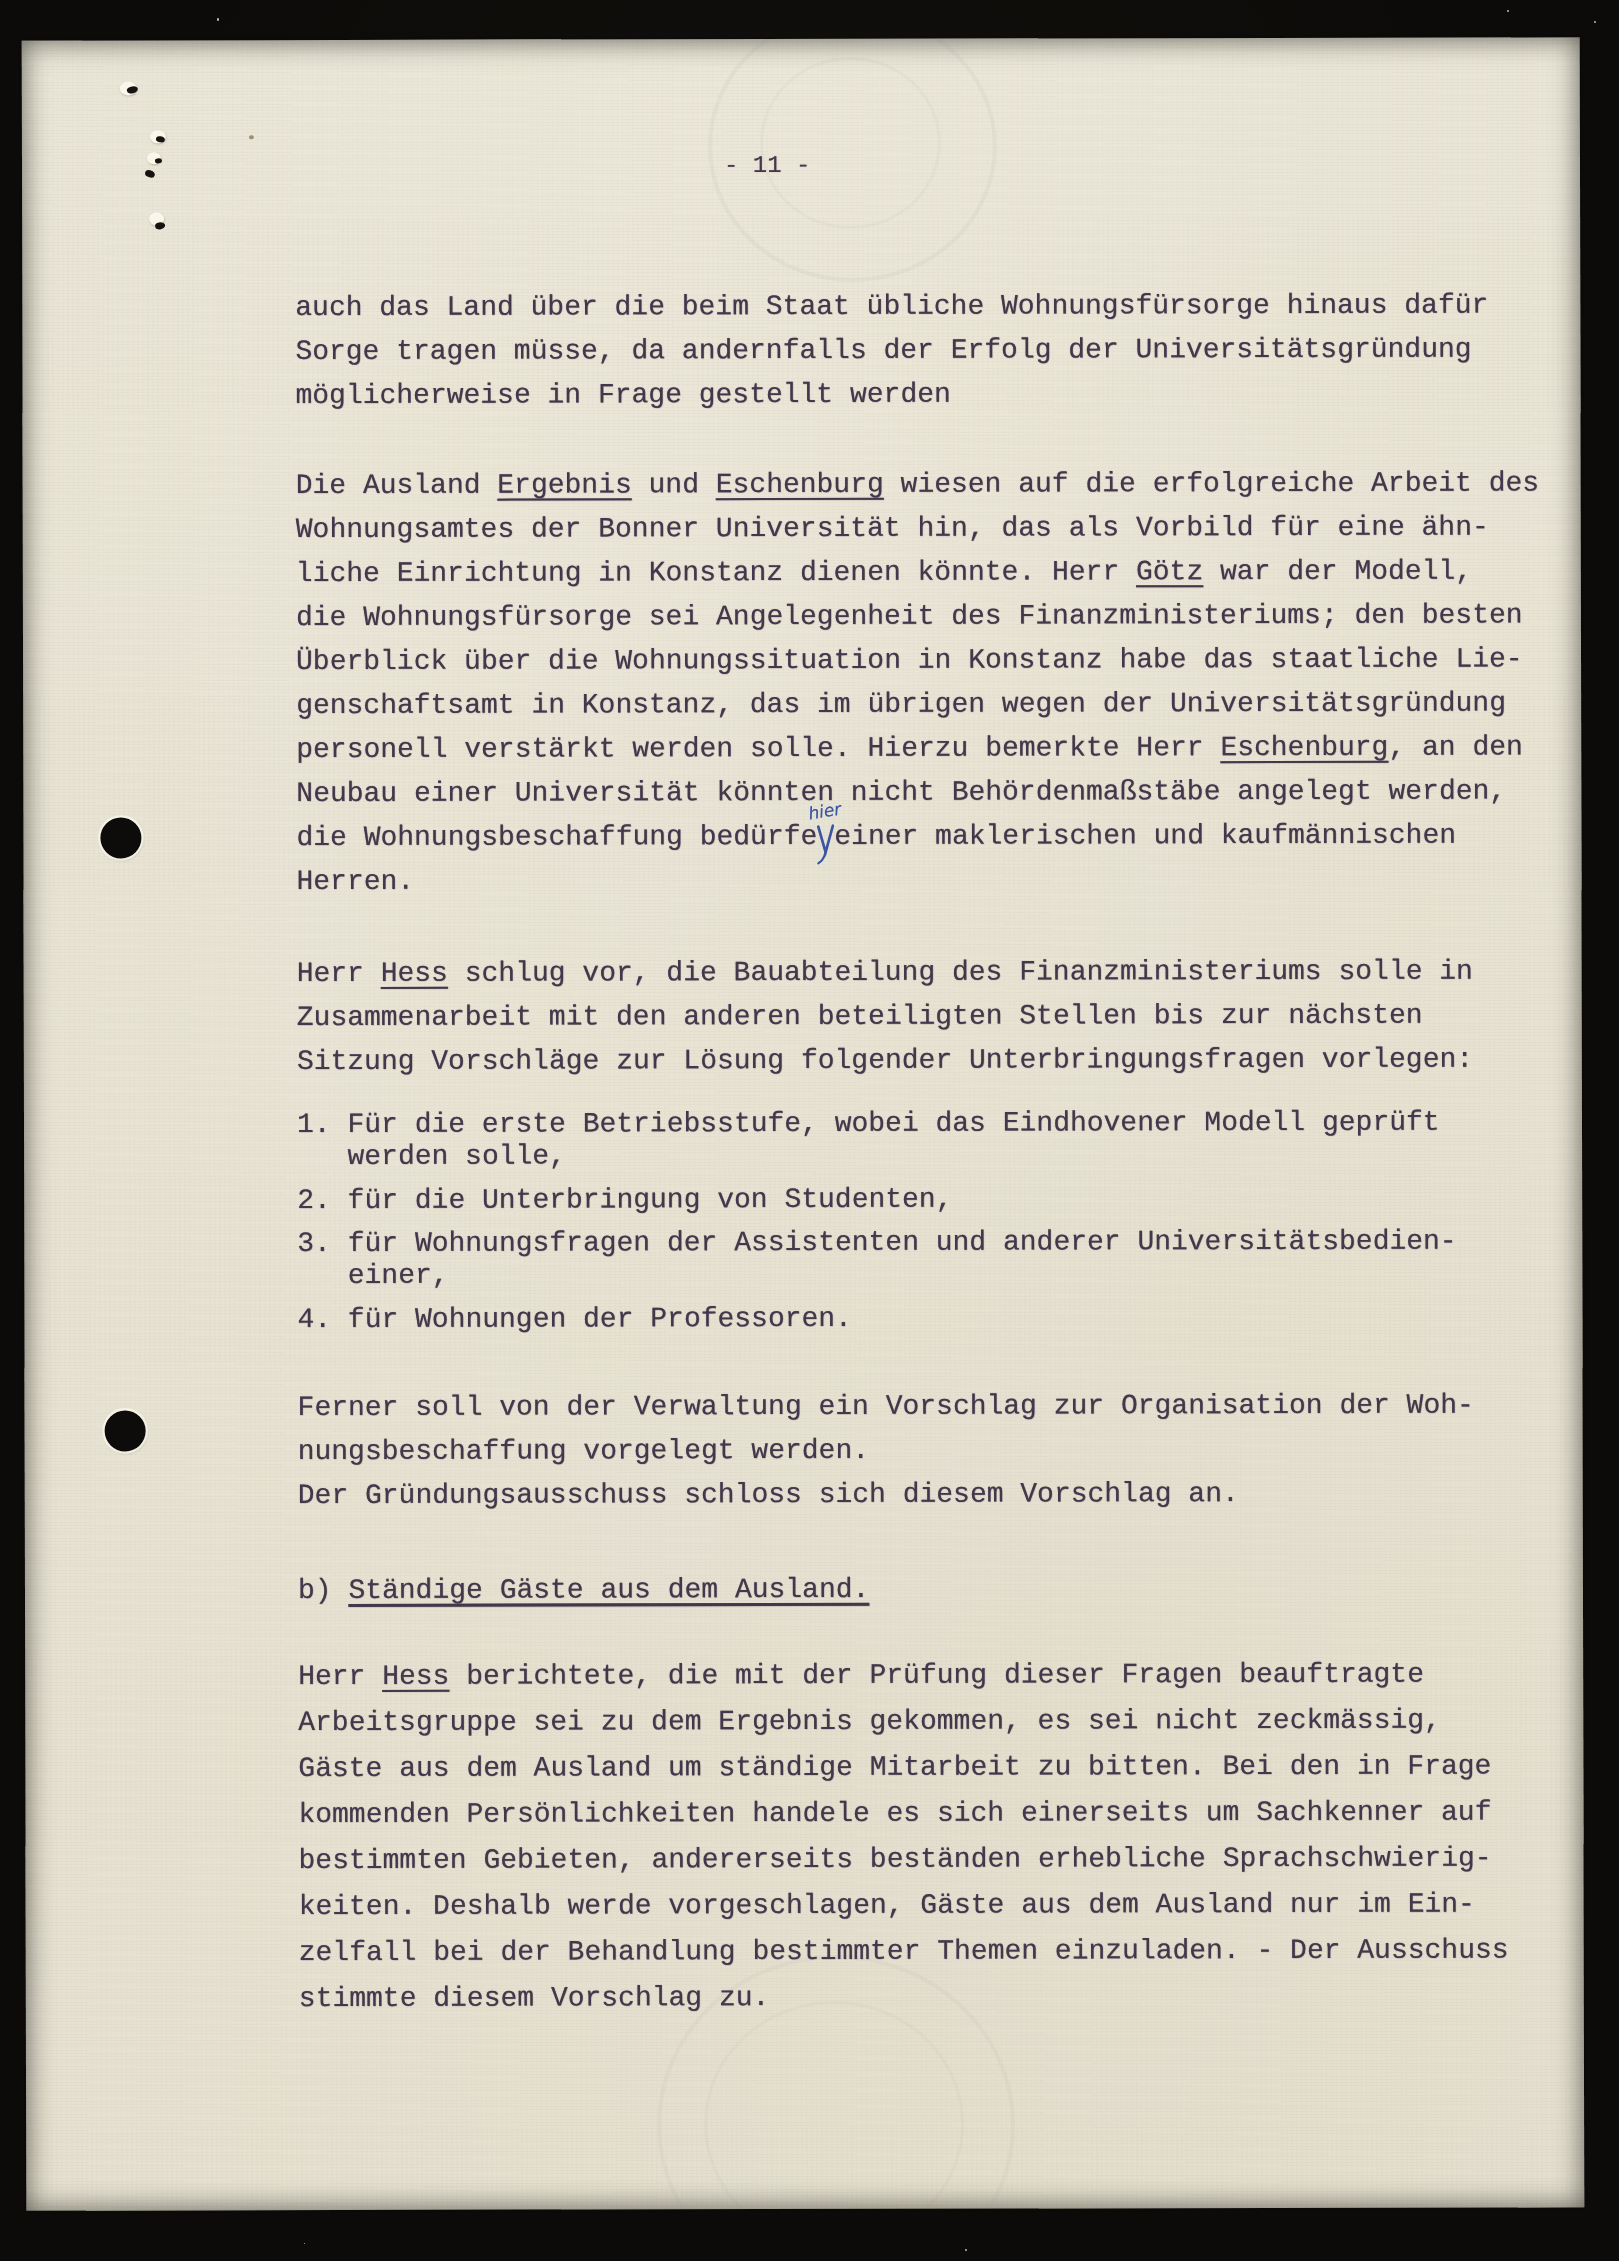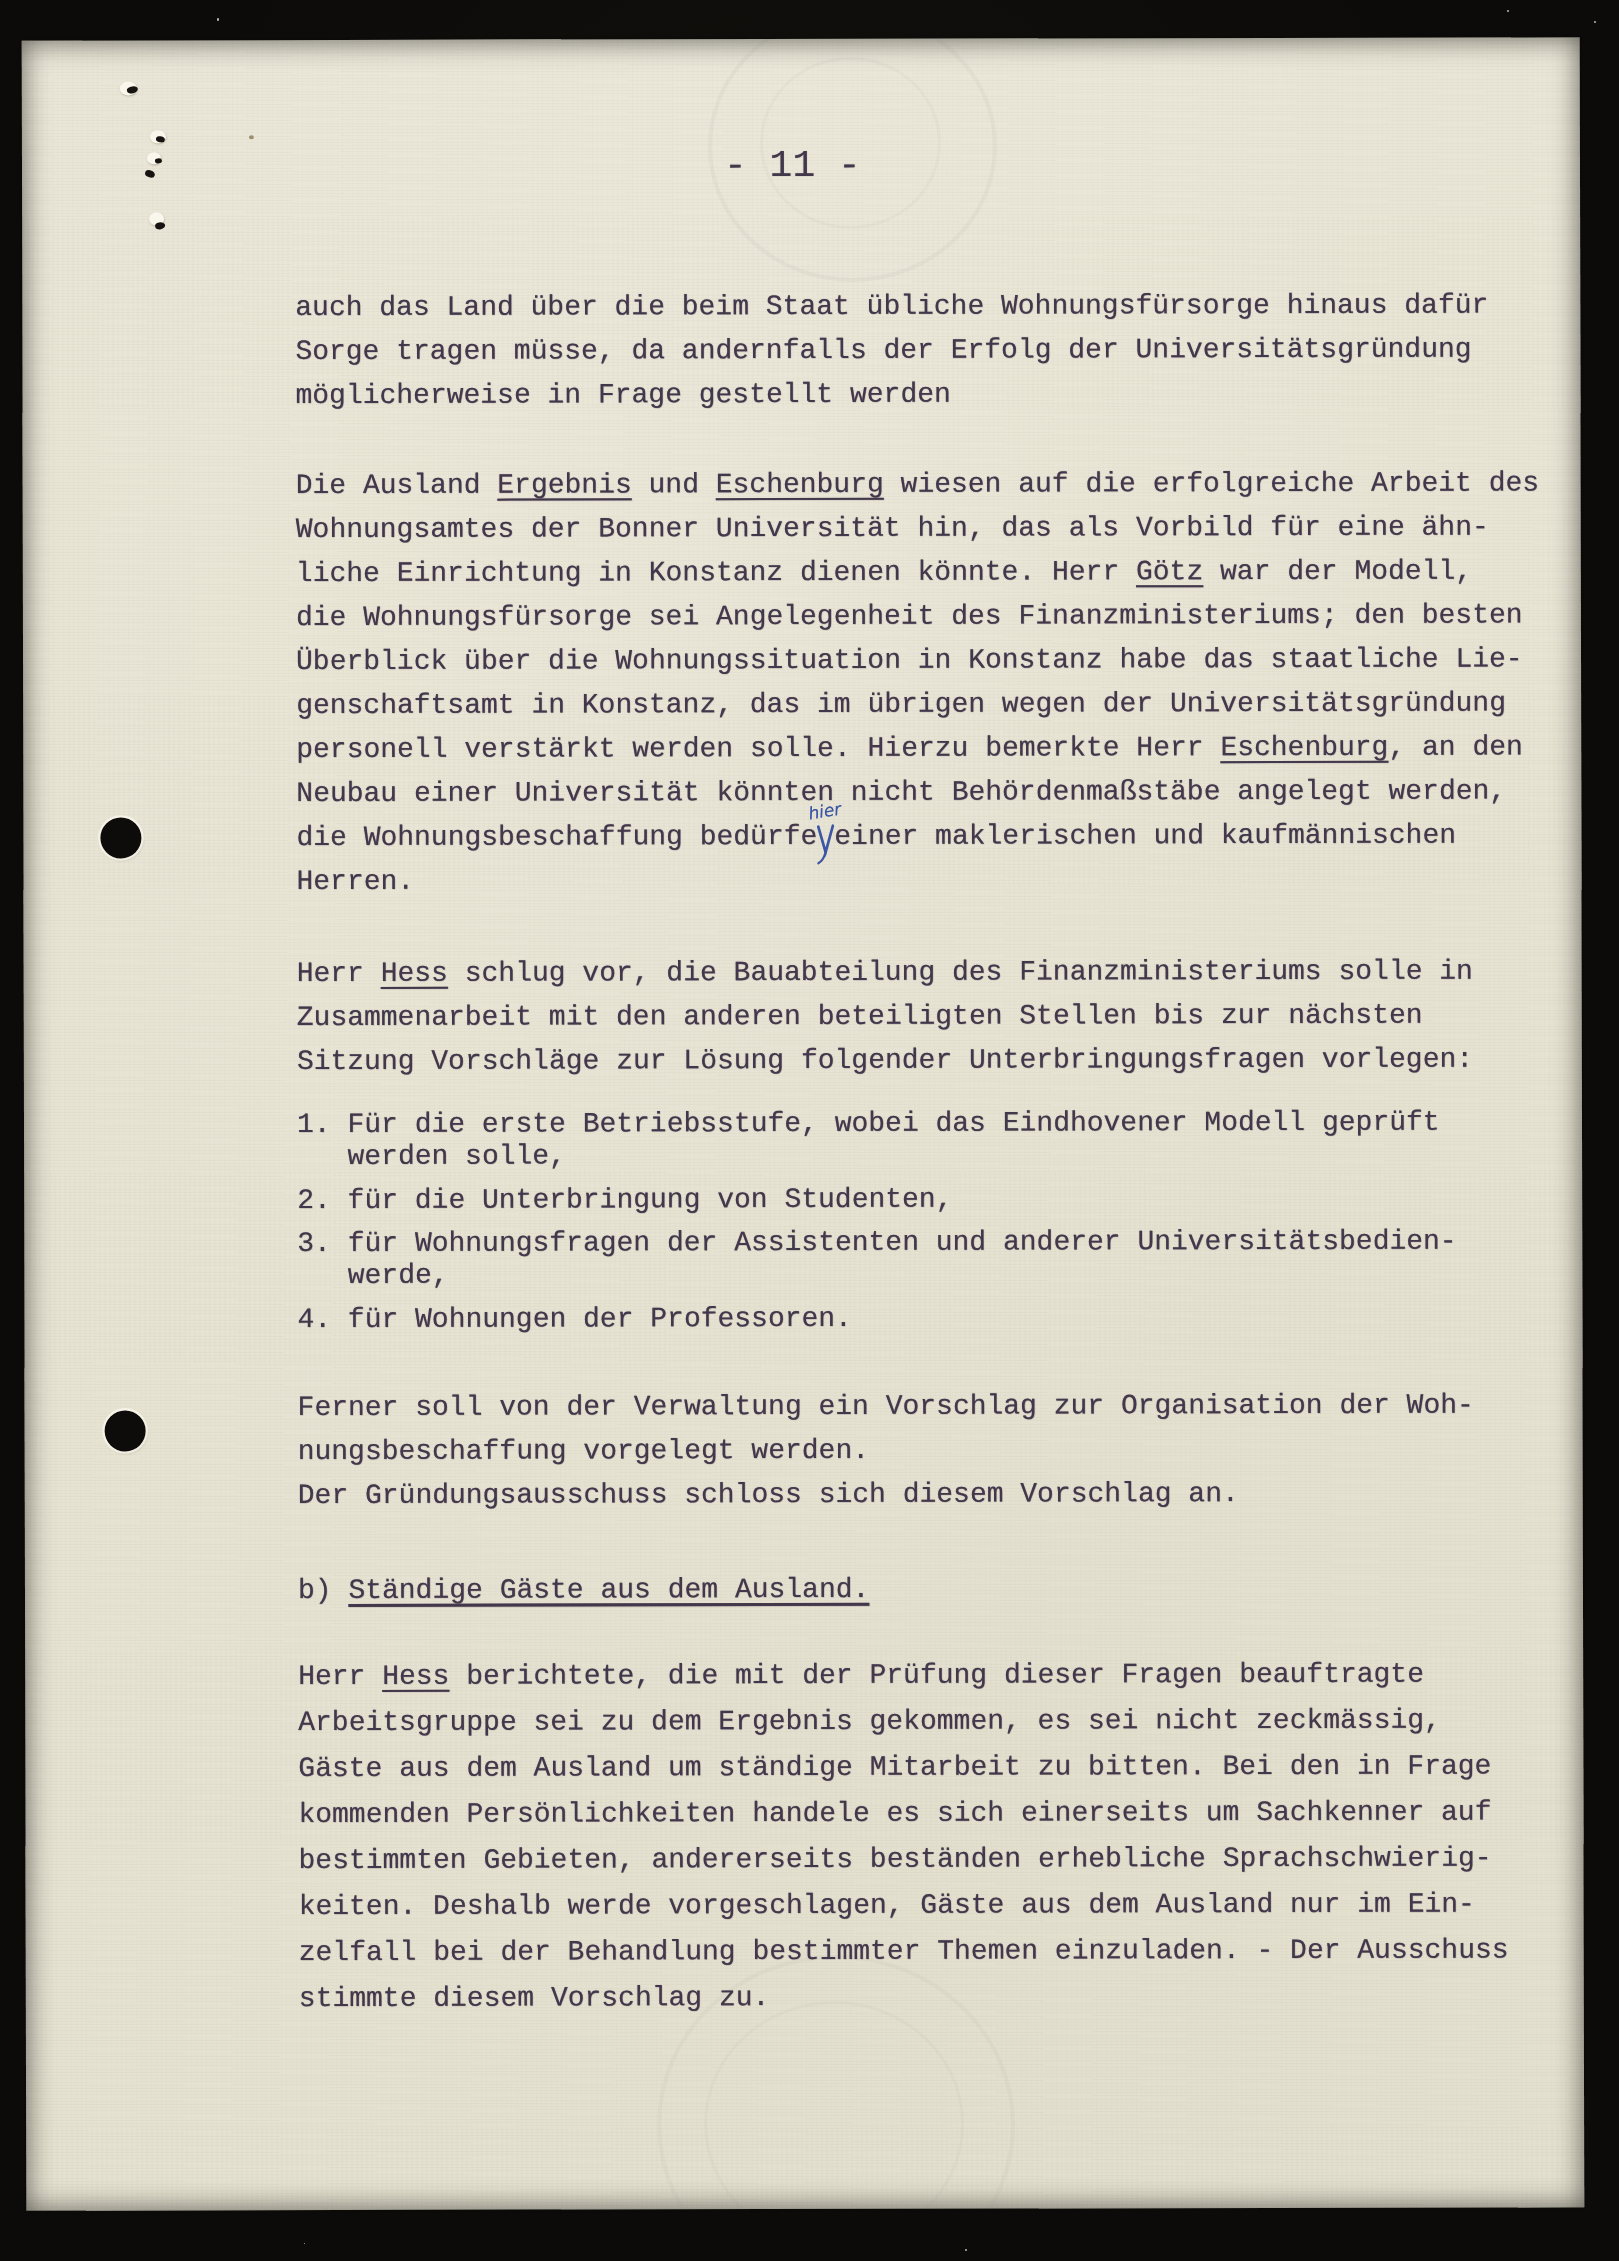--- a/index.html
+++ b/index.html
@@ -38,21 +38,21 @@
   
   .dent{position:absolute;border-radius:50%;background:rgba(250,247,236,0.95);
         box-shadow:0.5px 0.9px 1.8px rgba(120,112,92,0.45);}
   .fleck{position:absolute;border-radius:45% 55% 50% 50%;background:#171310;}
   .speck-brown{position:absolute;width:5px;height:4.1px;border-radius:50%;background:rgba(132,114,76,0.75);}
 
   
   .dust{position:absolute;border-radius:50%;background:rgba(218,212,196,0.85);}
 
   .page-num{
-    position:absolute;left:702px;top:105px;line-height:44px;font-size:38px;
+    position:absolute;left:702px;top:105px;line-height:44px;font-size:24px;
     color:#43384b;white-space:pre;
     text-shadow:0 0 0.9px rgba(67,56,75,0.55);
   }
   .text-flow{
     position:absolute;left:273px;top:246px;width:1291px;
     font-size:28px;color:#43384b;
     text-shadow:0 0 0.9px rgba(67,56,75,0.5), 0.5px 0.5px 0.5px rgba(67,56,75,0.25);
   }
   .block{margin:0;}
   .line{line-height:44px;white-space:pre;}
@@ -141,21 +141,21 @@
       </div>
       <div class="block list-item" data-name="list-item-1">
         <div class="line" data-name="text-line"><span data-name="typed-text">1. Für die erste Betriebsstufe, wobei das Eindhovener Modell geprüft</span></div>
         <div class="line" data-name="text-line"><span data-name="typed-text">   werden solle,</span></div>
       </div>
       <div class="block list-item" data-name="list-item-2">
         <div class="line" data-name="text-line"><span data-name="typed-text">2. für die Unterbringung von Studenten,</span></div>
       </div>
       <div class="block list-item" data-name="list-item-3">
         <div class="line" data-name="text-line"><span data-name="typed-text">3. für Wohnungsfragen der Assistenten und anderer Universitätsbedien-</span></div>
-        <div class="line" data-name="text-line"><span data-name="typed-text">   werde,</span></div>
+        <div class="line" data-name="text-line"><span data-name="typed-text">   einer,</span></div>
       </div>
       <div class="block list-item" data-name="list-item-4">
         <div class="line" data-name="text-line"><span data-name="typed-text">4. für Wohnungen der Professoren.</span></div>
       </div>
       <div class="block para" data-name="para-ferner">
         <div class="line" data-name="text-line"><span data-name="typed-text">Ferner soll von der Verwaltung ein Vorschlag zur Organisation der Woh-</span></div>
         <div class="line" data-name="text-line"><span data-name="typed-text">nungsbeschaffung vorgelegt werden.</span></div>
         <div class="line" data-name="text-line"><span data-name="typed-text">Der Gründungsausschuss schloss sich diesem Vorschlag an.</span></div>
       </div>
       <div class="block heading" data-name="heading-b">

